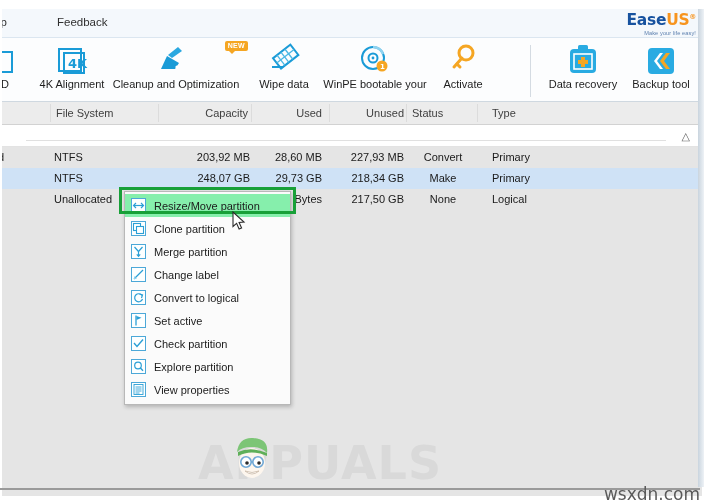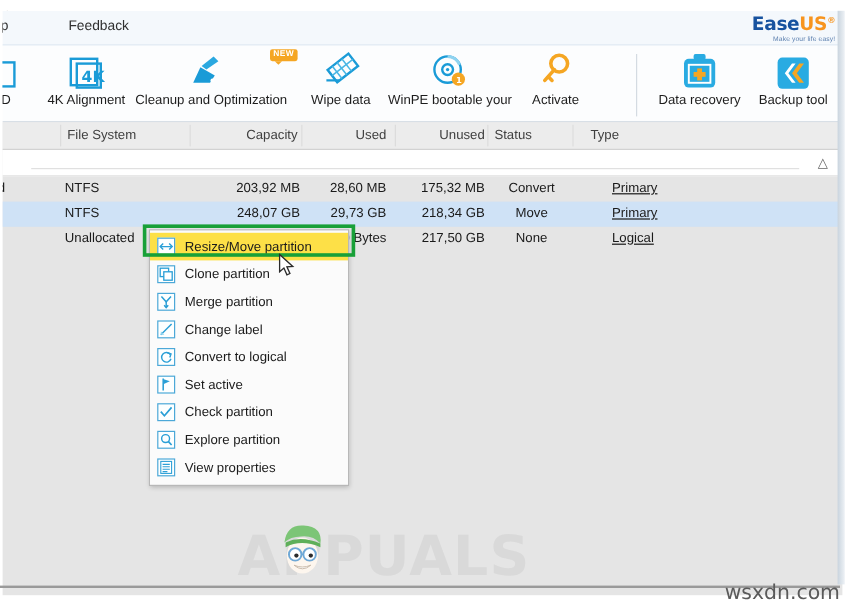--- a/index.html
+++ b/index.html
@@ -190,21 +190,21 @@
     color: #1a1a1a;
   }
   .row.selected { background: #cfe2f6; }
   .row .cell { position: absolute; top: 4px; white-space: nowrap; }
   .c-name { left: -10px; }
   .c-fs   { left: 52px; }
   .c-cap  { left: 168px; width: 80px; text-align: right; }
   .c-used { left: 258px; width: 62px; text-align: right; }
   .c-unus { left: 334px; width: 68px; text-align: right; }
   .c-stat { left: 410px; width: 62px; text-align: center; }
-  .c-type { left: 508px; text-decoration: underline; }
+  .c-type { left: 490px; }
 
   
   #context-menu {
     position: absolute;
     left: 124px; top: 191px;
     width: 167px;
     background: #fbfbfb;
     border: 1px solid #b8b8b8;
     box-shadow: 1px 2px 4px rgba(0,0,0,.22);
     padding: 2px 0 3px 0;
@@ -214,21 +214,21 @@
   .cm-item {
     position: relative;
     height: 23px;
     display: flex;
     align-items: center;
     padding-left: 6px;
     font-size: 11px;
     color: #1b1b1b;
     white-space: nowrap;
   }
-  .cm-item.hovered { background: #fde047; }
+  .cm-item.hovered { background: #86efac; }
   .cm-ico {
     width: 15px; height: 15px;
     margin-right: 8px;
     border: 1px solid #4ca8d8;
     box-sizing: border-box;
     background: #fdffff;
     position: relative;
     flex: 0 0 auto;
   }
   .cm-ico svg { position:absolute; left:0; top:0; }
@@ -439,32 +439,32 @@
     <div id="collapse-row">
       <div id="collapse-line"></div>
       <span id="collapse-chevron">△</span>
     </div>
 
     <div class="row">
       <span class="cell c-name">ed</span>
       <span class="cell c-fs">NTFS</span>
       <span class="cell c-cap">203,92 MB</span>
       <span class="cell c-used">28,60 MB</span>
-      <span class="cell c-unus">175,32 MB</span>
+      <span class="cell c-unus">227,93 MB</span>
       <span class="cell c-stat">Convert</span>
       <span class="cell c-type">Primary</span>
     </div>
 
     <div class="row selected">
       <span class="cell c-name"></span>
       <span class="cell c-fs">NTFS</span>
       <span class="cell c-cap">248,07 GB</span>
       <span class="cell c-used">29,73 GB</span>
       <span class="cell c-unus">218,34 GB</span>
-      <span class="cell c-stat">Move</span>
+      <span class="cell c-stat">Make</span>
       <span class="cell c-type">Primary</span>
     </div>
 
     <div class="row">
       <span class="cell c-name"></span>
       <span class="cell c-fs">Unallocated</span>
       <span class="cell c-cap">217,50 GB</span>
       <span class="cell c-used">0 Bytes</span>
       <span class="cell c-unus">217,50 GB</span>
       <span class="cell c-stat">None</span>

